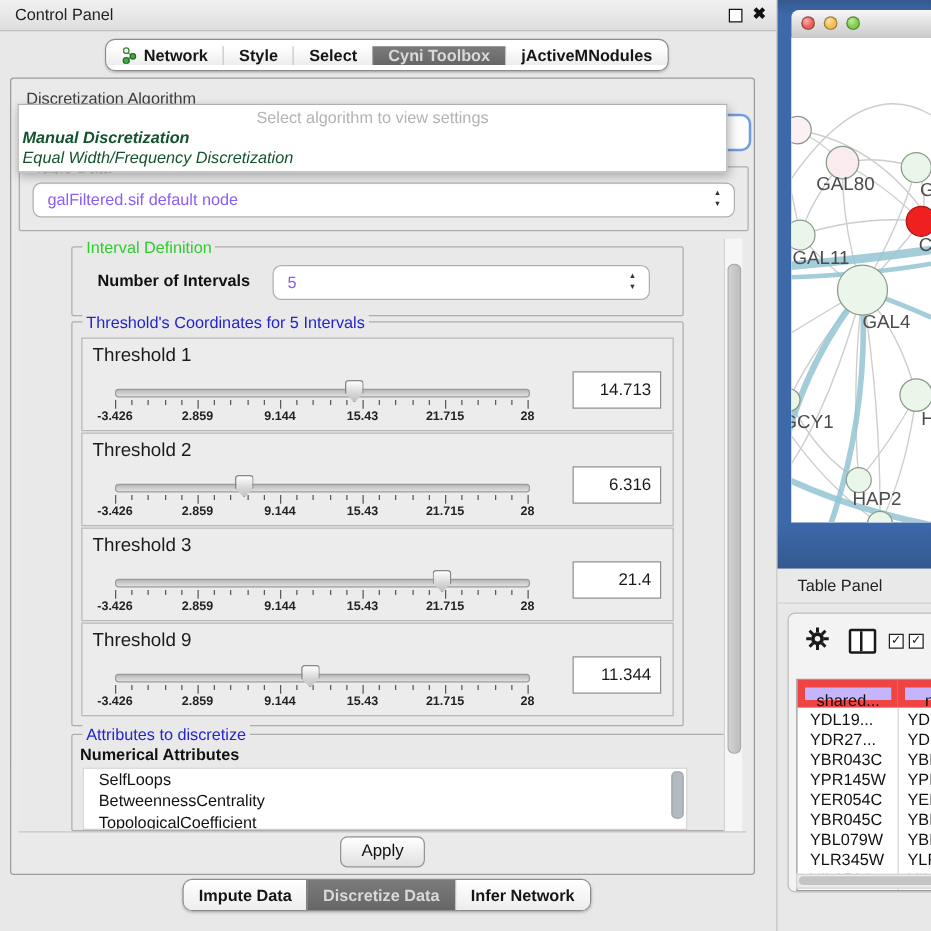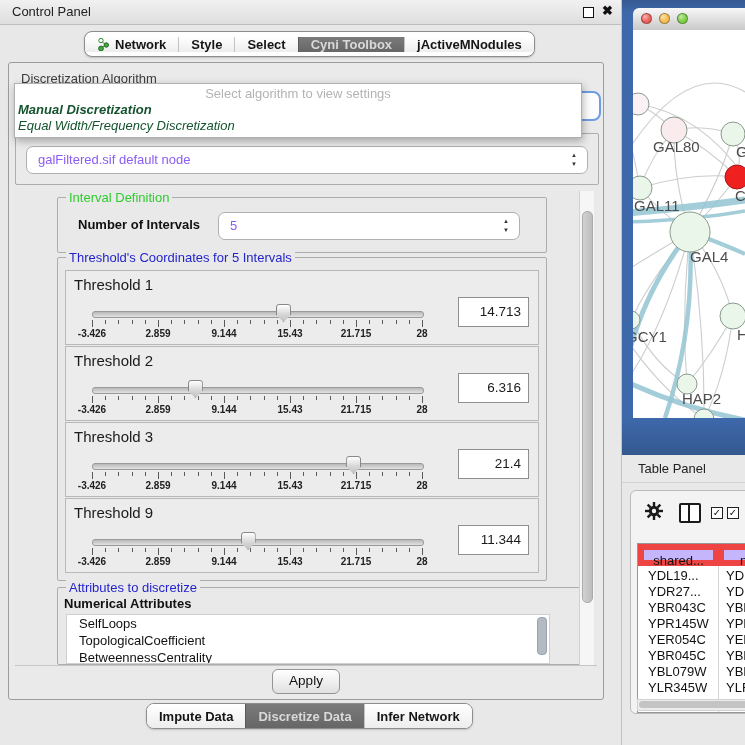--- a/index.html
+++ b/index.html
@@ -320,22 +320,22 @@
               </div>
             </div>
         </div>
 
         <div class="groupbox" style="left:42px;top:396px;width:534px;height:76px;">
           <span class="group-label blue" style="background:#e9e9e9;">Attributes to discretize</span>
           <span class="bold-label" style="position:absolute;left:6px;top:8px;">Numerical Attributes</span>
           <div class="attr-list">
             <div id="attr-items">
                 <div class="attr-item">SelfLoops</div>
+                <div class="attr-item">BetweennessCentrality</div>
                 <div class="attr-item">TopologicalCoefficient</div>
-                <div class="attr-item">BetweennessCentrality</div>
               </div>
             <div class="attr-scroll"></div>
           </div>
         </div>
 
         <div class="vtrack">
           <div class="vthumb"></div>
         </div>
       </div>
 

